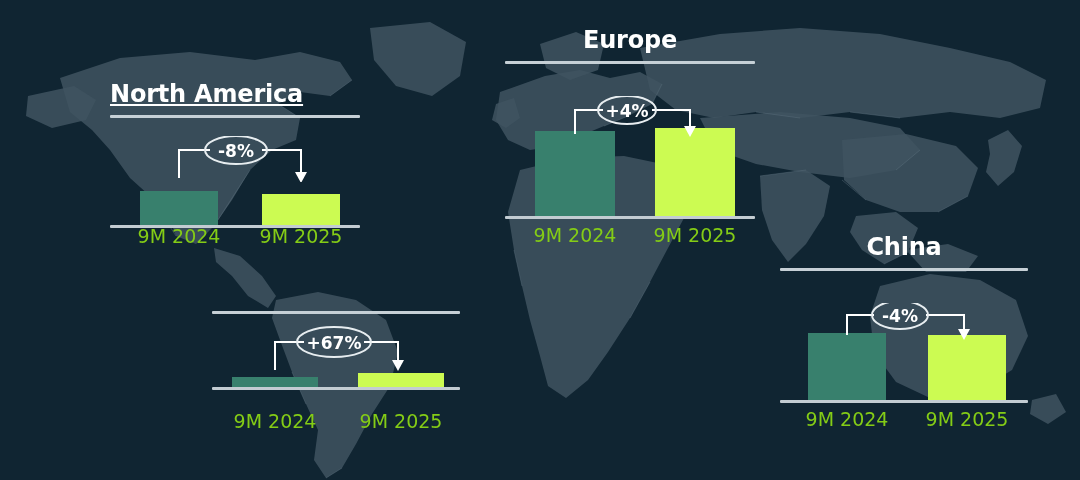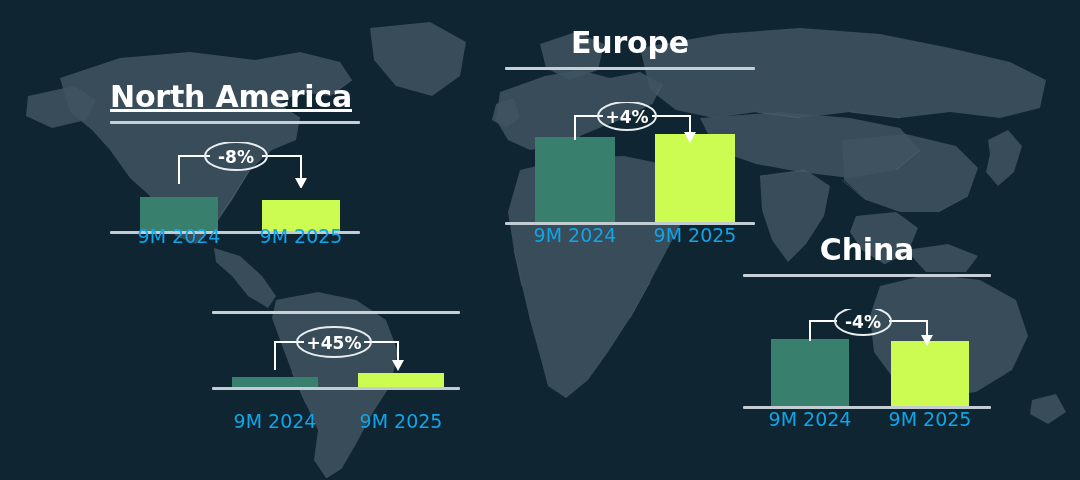--- a/index.html
+++ b/index.html
@@ -22,21 +22,21 @@
     width: 1080px;
     height: 480px;
     pointer-events: none;
   }
   .region {
     position: absolute;
   }
   .region-title {
     color: #ffffff;
     font-weight: bold;
-    font-size: 30px;
+    font-size: 24px;
     letter-spacing: -0.2px;
     line-height: 1;
     white-space: nowrap;
     margin: 0;
   }
   .title-rule {
     height: 3px;
     background: #c6d0d6;
     margin-top: 9px;
     border-radius: 1px;
@@ -52,21 +52,21 @@
     border-radius: 1px;
   }
   .bar {
     position: absolute;
     bottom: 3px;
   }
   .bar-teal { background: #38806d; }
   .bar-lime { background: #ccfb52; }
   .axis-label {
     position: absolute;
-    color: #0ea5e9;
+    color: #84cc16;
     font-size: 19px;
     font-weight: 500;
     white-space: nowrap;
     text-align: center;
   }
   .callout {
     position: absolute;
     pointer-events: none;
   }
   .badge-text {
@@ -175,21 +175,21 @@
       <div class="baseline" style="bottom:0; width:248px;"></div>
 
       <div class="bar bar-teal" style="left:20px; width:86px; height:10px;"></div>
       <div class="bar bar-lime" style="left:146px; width:86px; height:14px;"></div>
 
       <svg class="callout" style="left:0px; top:0px; width:248px; height:62px;" aria-hidden="true">
         <path d="M63,56 L63,28 L92,28 M152,28 L186,28 L186,46" fill="none" stroke="#ffffff" stroke-width="2"></path>
         <path d="M180,46 L192,46 L186,57 Z" fill="#ffffff"></path>
         <ellipse cx="122" cy="28" rx="37" ry="15" fill="none" stroke="#e7edf0" stroke-width="2"></ellipse>
       </svg>
-      <div class="badge-text" style="left:85px; top:21px; width:74px;">+45%</div>
+      <div class="badge-text" style="left:85px; top:21px; width:74px;">+67%</div>
     </div>
 
     <div class="axis-label" style="left:6px; top:108px; width:114px;">9M 2024</div>
     <div class="axis-label" style="left:132px; top:108px; width:114px;">9M 2025</div>
   </div>
 
   <div class="region" style="left:505px; top:28px; width:250px;">
     <div class="region-title" style="text-align:center;">Europe</div>
     <div class="title-rule"></div>
 
@@ -204,21 +204,21 @@
         <path d="M179,30 L191,30 L185,41 Z" fill="#ffffff"></path>
         <ellipse cx="122" cy="14" rx="29" ry="14" fill="none" stroke="#e7edf0" stroke-width="2"></ellipse>
       </svg>
       <div class="badge-text" style="left:92px; top:39px; width:60px;">+4%</div>
     </div>
 
     <div class="axis-label" style="left:13px; top:196px; width:114px;">9M 2024</div>
     <div class="axis-label" style="left:133px; top:196px; width:114px;">9M 2025</div>
   </div>
 
-  <div class="region" style="left:743px; top:235px; width:248px;">
+  <div class="region" style="left:780px; top:235px; width:248px;">
     <div class="region-title" style="text-align:center;">China</div>
     <div class="title-rule"></div>
 
     <div class="plot" style="height:132px; margin-top:0px;">
       <div class="baseline" style="bottom:0; width:248px;"></div>
 
       <div class="bar bar-teal" style="left:28px; width:78px; height:67px;"></div>
       <div class="bar bar-lime" style="left:148px; width:78px; height:65px;"></div>
 
       <svg class="callout" style="left:0px; top:32px; width:248px; height:44px;" aria-hidden="true">

